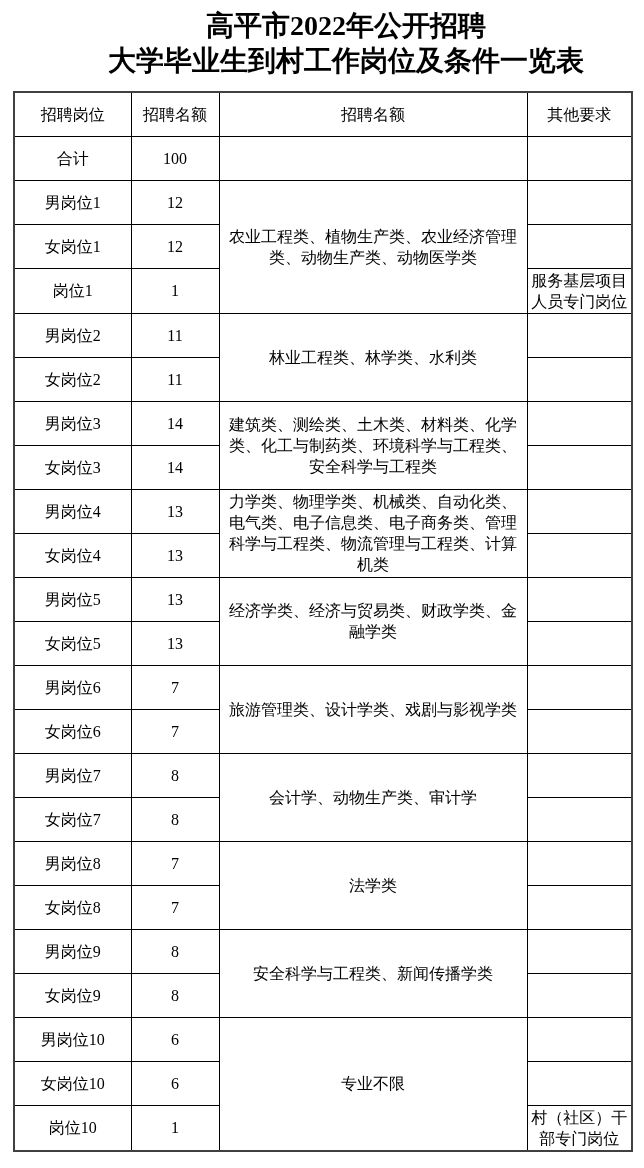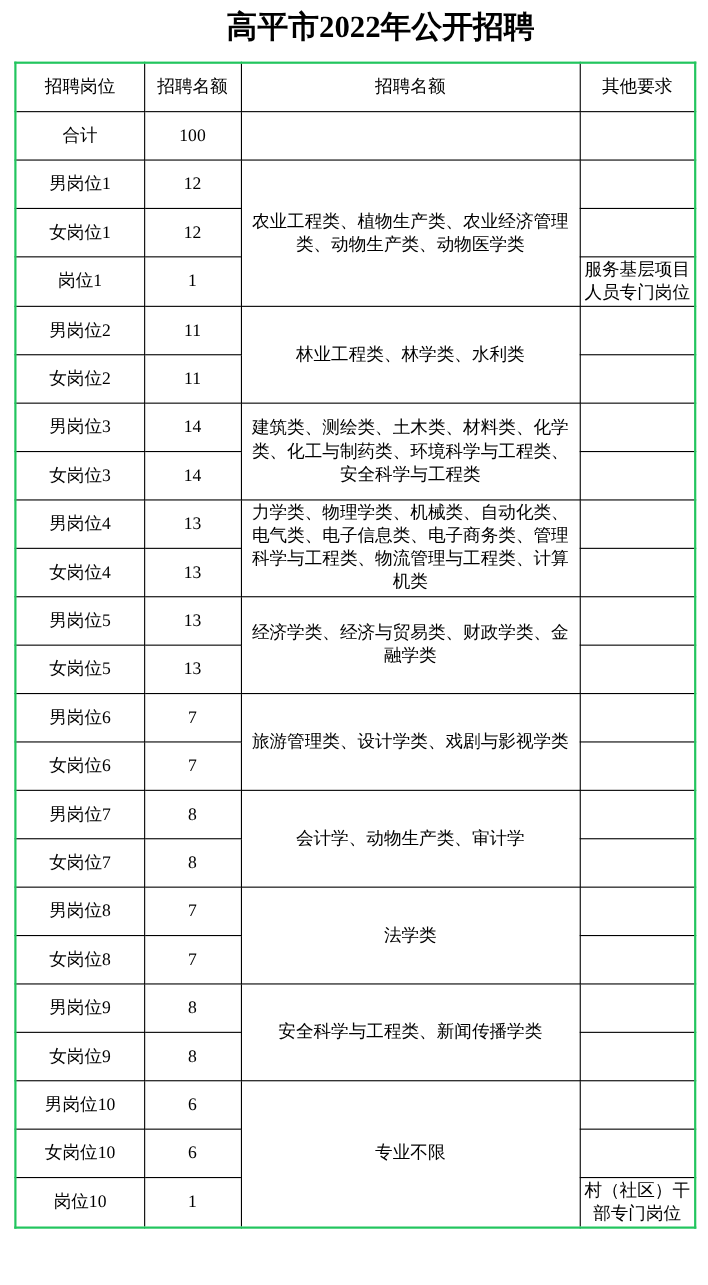--- a/index.html
+++ b/index.html
@@ -20,21 +20,21 @@
     font-size: 28px;
     font-weight: bold;
     line-height: 35px;
   }
   .title-line { display: block; padding-left: 48px; }
   .jobs-table {
     border-collapse: collapse;
     table-layout: fixed;
     margin-left: 13px;
     width: 618px;
-    border: 2px solid #22c55e;
+    border: 2px solid #404040;
   }
   .jobs-table th,
   .jobs-table td {
     border: 1px solid #000000;
     text-align: center;
     vertical-align: middle;
     font-size: 16px;
     font-weight: normal;
     line-height: 21px;
     padding: 1px 2px;
@@ -44,20 +44,21 @@
   .jobs-table tr { height: 44px; }
   .col-major { padding: 1px 8px; margin-top: 16px; }
   .col-other { padding: 1px 1px; margin-left: 20px; }
 </style>
 </head>
 <body>
 
 <div class="page">
   <h1 class="page-title">
     <span class="title-line">高平市2022年公开招聘</span>
+    <span class="title-line">大学毕业生到村工作岗位及条件一览表</span>
   </h1>
 
   <table class="jobs-table">
     <colgroup>
       <col style="width:117px">
       <col style="width:88px">
       <col style="width:308px">
       <col style="width:105px">
     </colgroup>
     <thead>

